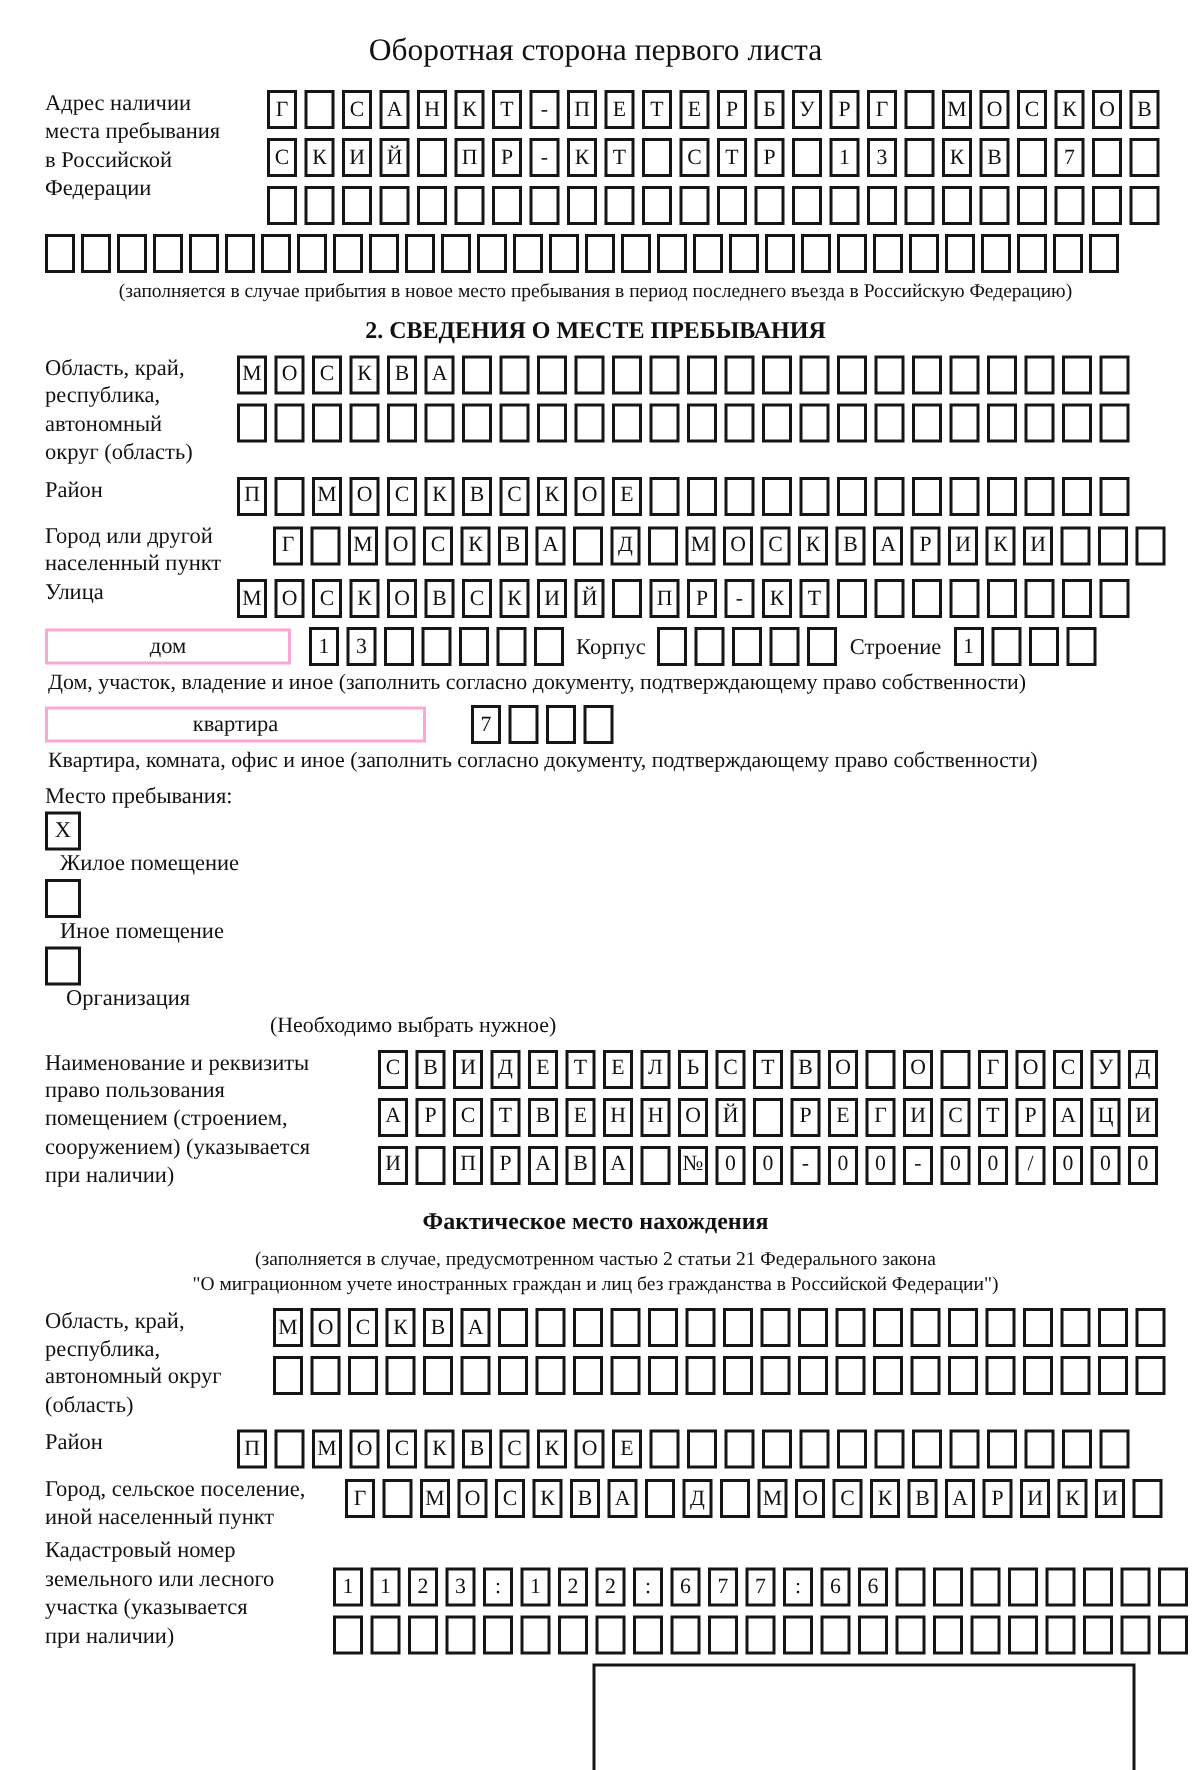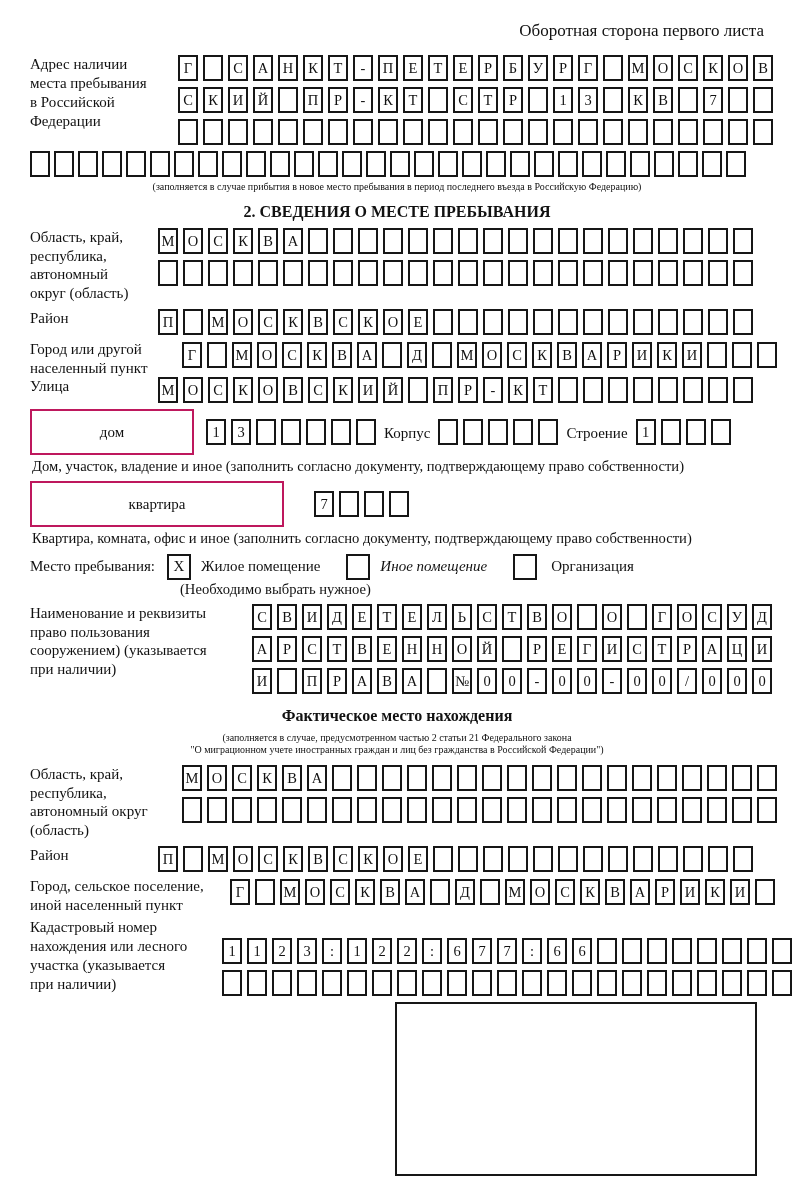--- a/index.html
+++ b/index.html
@@ -4,35 +4,35 @@
 <style>
   html,body{margin:0;padding:0;background:#fff;}
   .page{
     width:800px;height:1180px;box-sizing:border-box;
     padding:20px 36px 0 30px;
     background:#fff;color:#111;
     font-family:"Liberation Serif","DejaVu Serif",serif;
     font-size:15px;line-height:1.25;
     position:relative;overflow:hidden;
   }
-  .hdr{ text-align:right; font-size:17px; margin-bottom:14px;}
+  .hdr{ text-align:center; font-size:21px; margin-bottom:14px;}
   .row{display:flex;align-items:flex-start;}
   .lbl{flex:0 0 auto;}
   .cells{display:flex;gap:5px;flex-wrap:nowrap;}
   .cell{
     box-sizing:border-box;width:20px;height:26px;
     border:2px solid #161616;background:#fff;
     display:flex;align-items:center;justify-content:center;
     font-size:14.5px;line-height:1;flex:0 0 auto;
   }
   .cellrows{display:flex;flex-direction:column;gap:6px;}
-  .note{text-align:center;font-size:10px;margin:4px 0 2px 0;}
+  .note{text-align:center;font-size:13px;margin:4px 0 2px 0;}
   .h2{text-align:center;font-weight:bold;font-size:16px;margin:8px 0 6px 0;}
   .widebox{
-    box-sizing:border-box;border:2px solid #be185d;height:46px;
+    box-sizing:border-box;border:2px solid #f9a8d4;height:24px;
     display:flex;align-items:center;justify-content:center;font-size:15px;
   }
   .inline-lbl{padding:3px 8px 0 8px;}
   .cap{font-size:14.6px;margin:2px 0 6px 2px;}
   .chk{
     box-sizing:border-box;width:24px;height:26px;border:2px solid #161616;
     display:flex;align-items:center;justify-content:center;font-size:15px;flex:0 0 auto;
   }
   .stamp{
     box-sizing:border-box;border:2px solid #161616;
@@ -360,35 +360,36 @@
     <div class="widebox" style="width:254px;">квартира</div>
     <div class="cells" style="margin-left:10px;">
         <span class="cell">7</span>
         <span class="cell"></span>
         <span class="cell"></span>
         <span class="cell"></span>
       </div>
   </div>
   <div class="cap">Квартира, комната, офис и иное (заполнить согласно документу, подтверждающему право собственности)</div>
 
-  <div class="row" style="align-items:center;margin-top:4px;">
+  <div class="row" style="margin-top:4px;flex-direction:column;">
     <div style="margin-right:12px;">Место пребывания:</div>
     <div class="chk">X</div>
     <div style="margin:0 26px 0 10px;">Жилое помещение</div>
     <div class="chk"></div>
-    <div style="margin:0 26px 0 10px;font-style:italic;">Иное помещение</div>
+    <div style="margin:0 26px 0 10px;">Иное помещение</div>
     <div class="chk"></div>
     <div style="margin-left:14px;">Организация</div>
   </div>
   <div style="margin-left:150px;font-size:14.6px;">(Необходимо выбрать нужное)</div>
 
   <div class="row" style="margin-top:6px;">
     <div class="lbl" style="width:222px;">
         <div>Наименование и реквизиты</div>
         <div>право пользования</div>
+        <div>помещением (строением,</div>
         <div>сооружением) (указывается</div>
         <div>при наличии)</div>
       </div>
     <div class="cellrows">
       <div class="cells">
           <span class="cell">С</span>
           <span class="cell">В</span>
           <span class="cell">И</span>
           <span class="cell">Д</span>
           <span class="cell">Е</span>
@@ -584,21 +585,21 @@
         <span class="cell">И</span>
         <span class="cell">К</span>
         <span class="cell">И</span>
         <span class="cell"></span>
       </div>
   </div>
 
   <div class="row" style="margin-top:4px;">
     <div class="lbl" style="width:192px;">
         <div>Кадастровый номер</div>
-        <div>нахождения или лесного</div>
+        <div>земельного или лесного</div>
         <div>участка (указывается</div>
         <div>при наличии)</div>
       </div>
     <div class="cellrows" style="margin-top:20px;">
       <div class="cells">
           <span class="cell">1</span>
           <span class="cell">1</span>
           <span class="cell">2</span>
           <span class="cell">3</span>
           <span class="cell">:</span>

